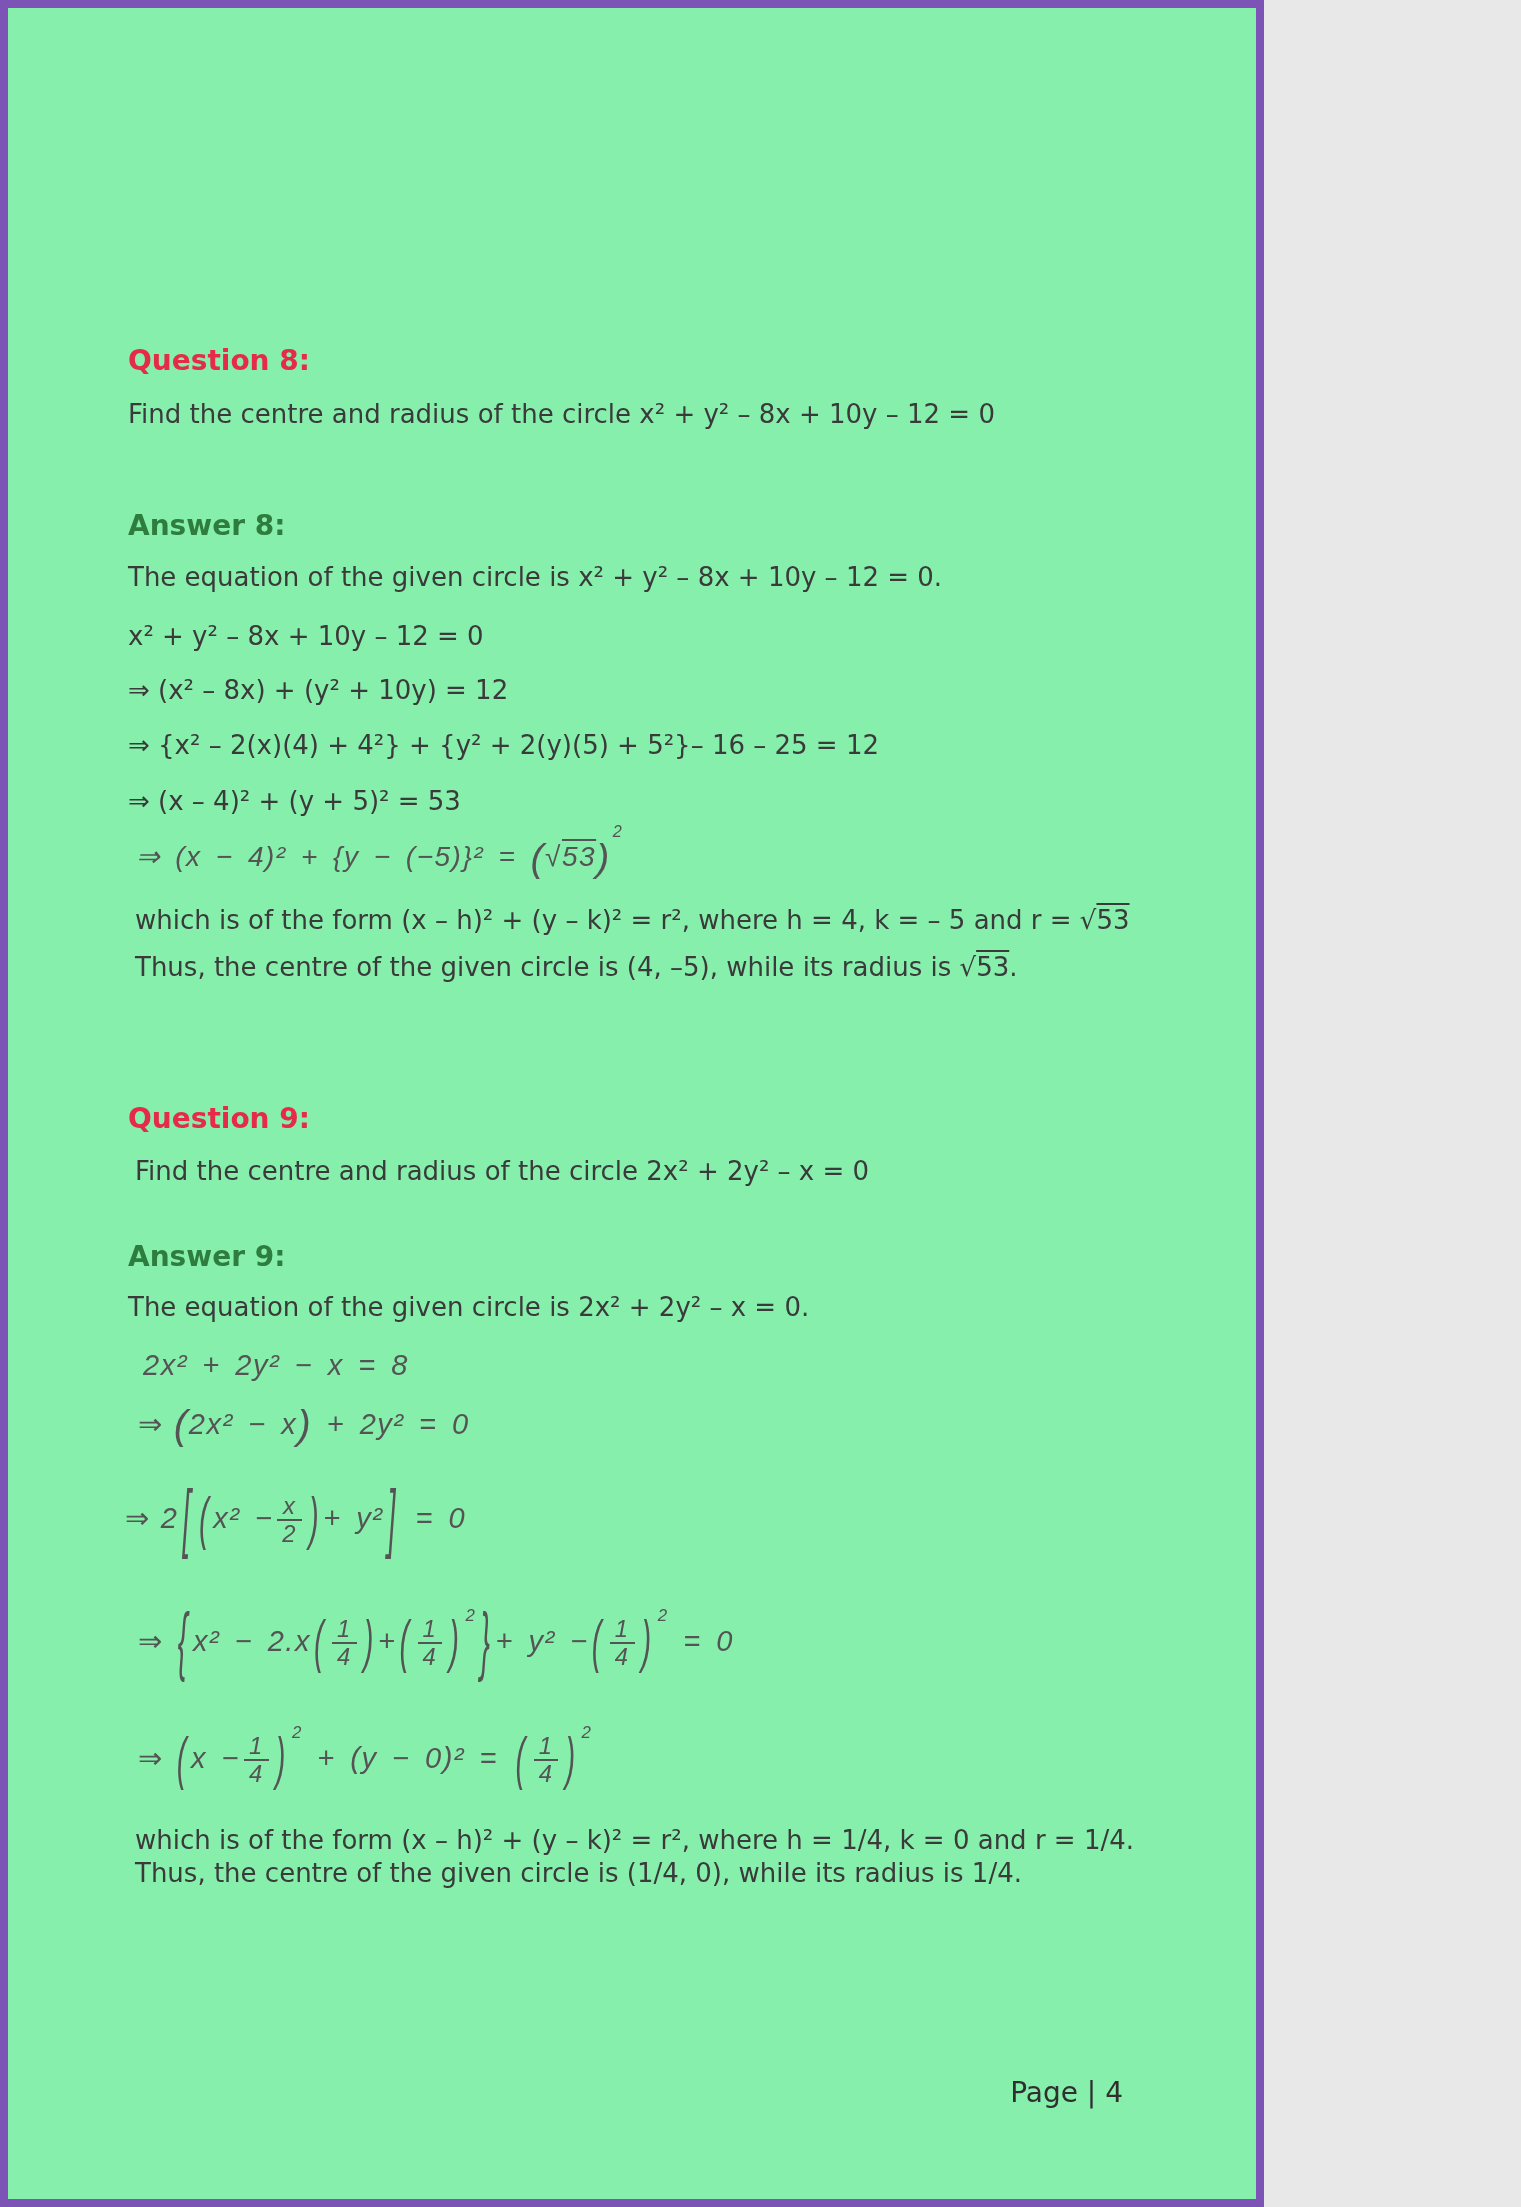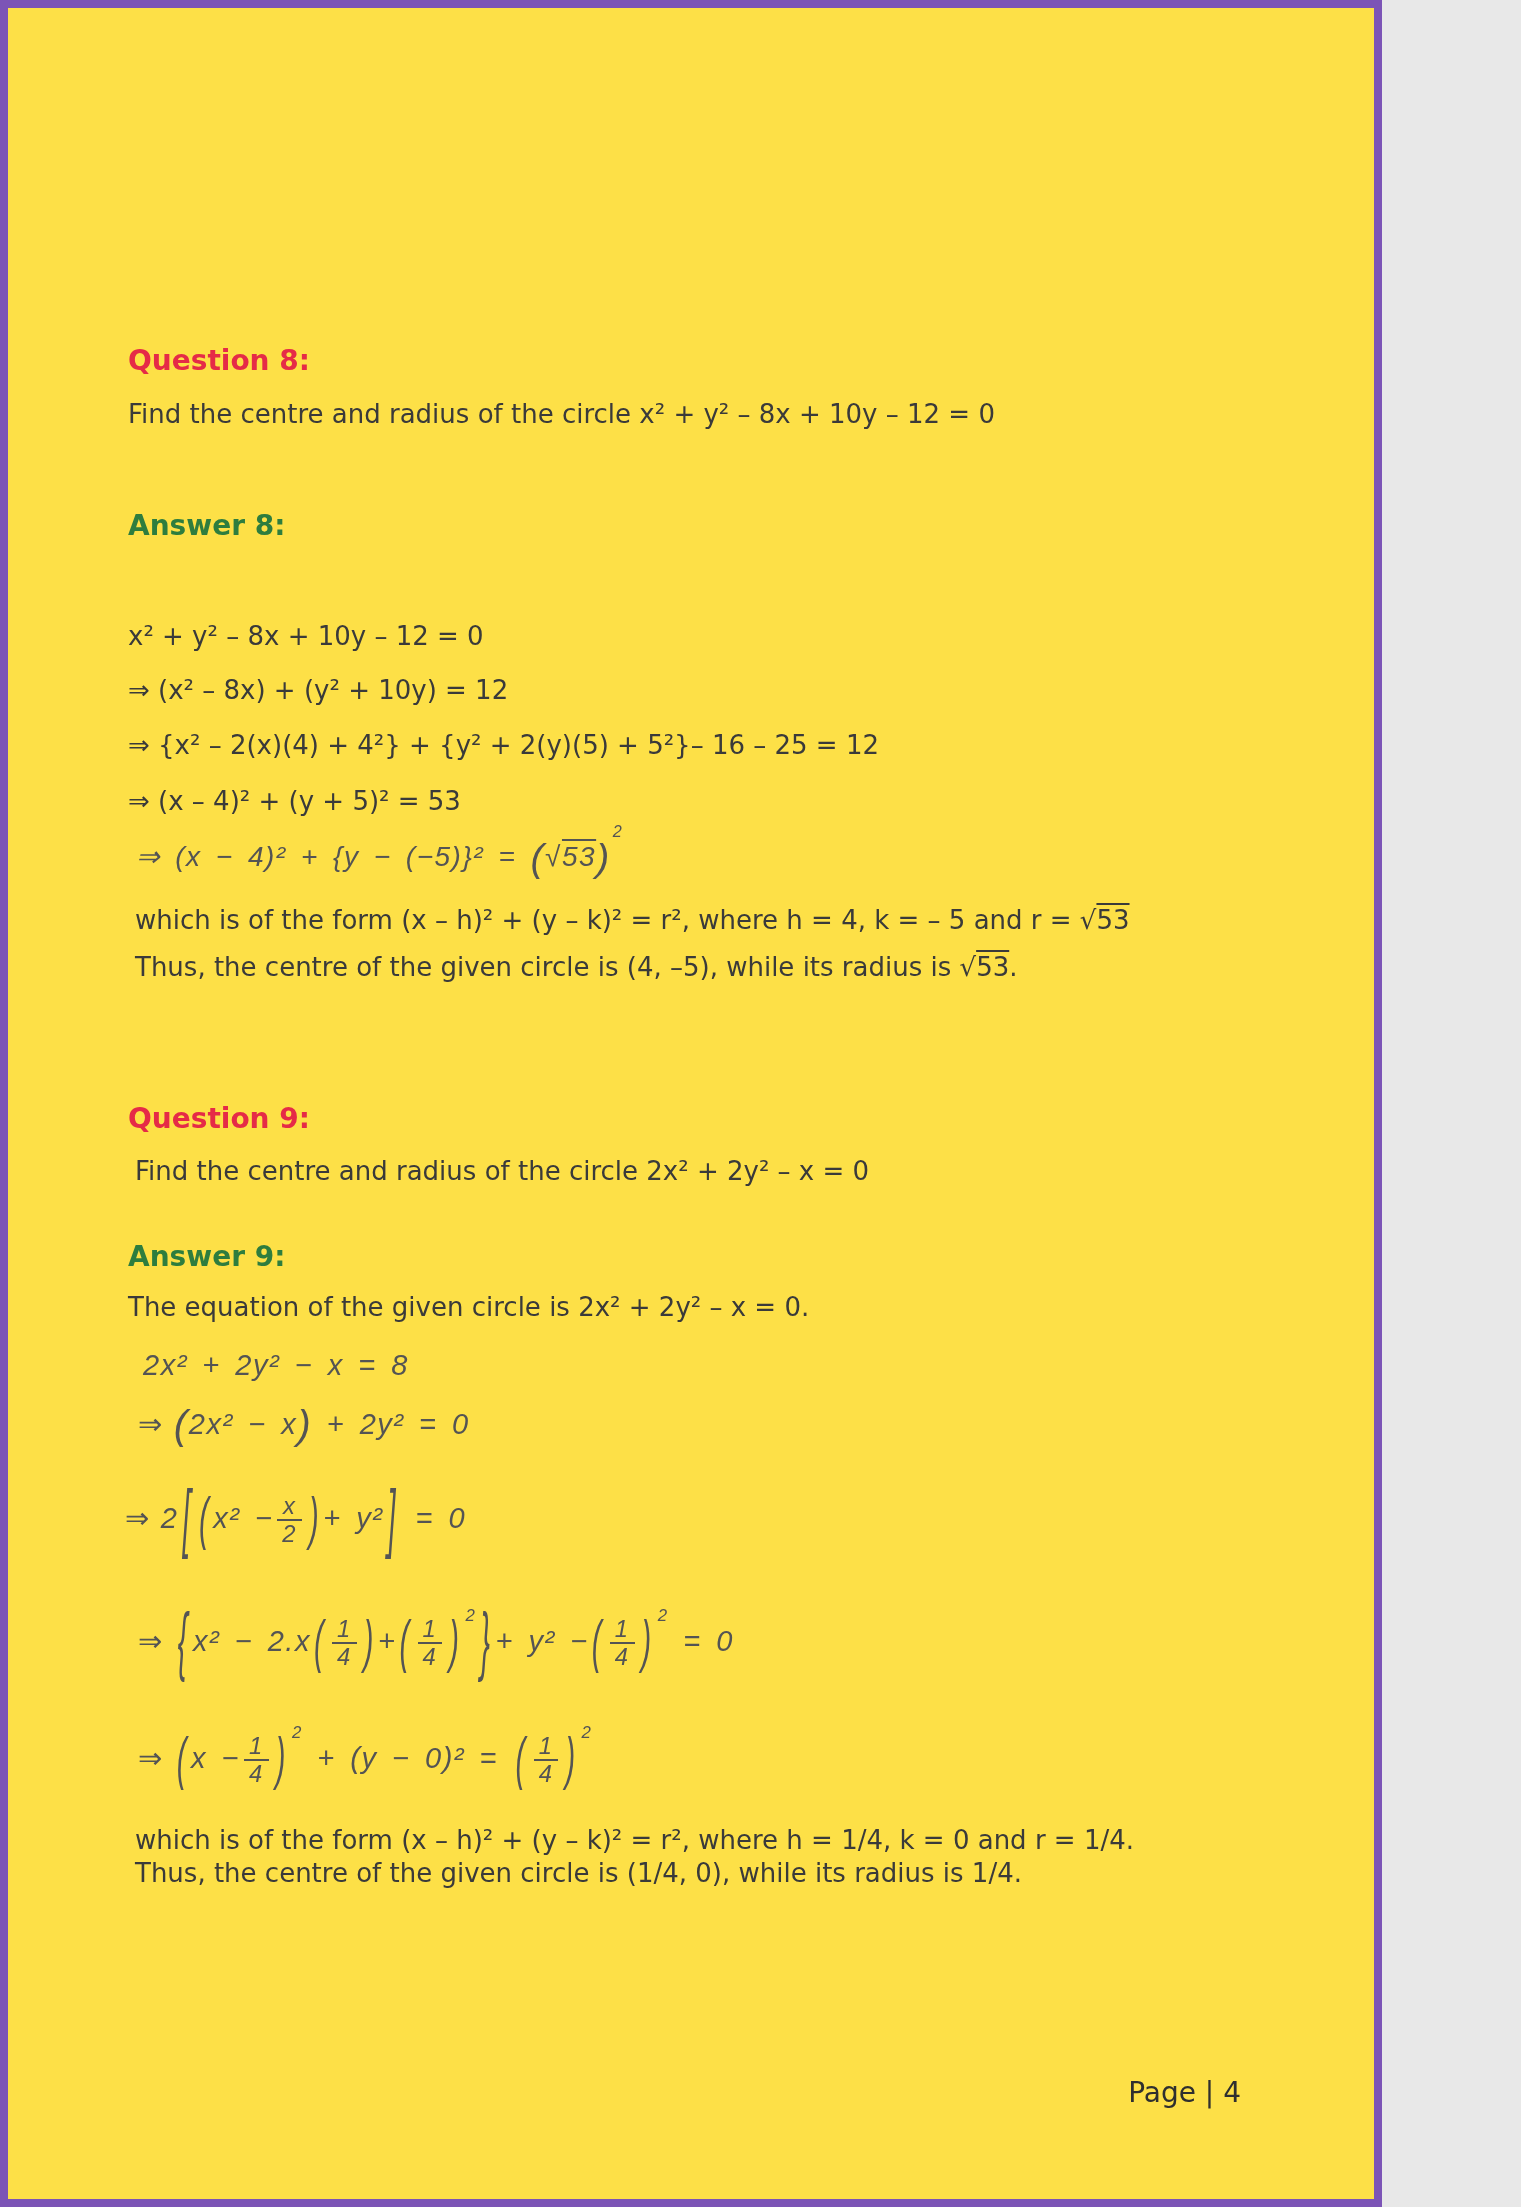--- a/index.html
+++ b/index.html
@@ -1,19 +1,19 @@
 <!DOCTYPE html>
 <html><head>
 <meta charset="utf-8">
 <style>
   html,body{margin:0;padding:0;background:#e8e8e8;}
   .page{
     position:relative;
-    width:1382px;height:2207px;
-    background:#fde047;
+    width:1264px;height:2207px;
+    background:#86efac;
     border:8px solid #7c54b6;
     box-sizing:border-box;
     font-family:"DejaVu Sans","Liberation Sans",sans-serif;
     color:#3a3a3a;
     overflow:hidden;
   }
   .line{position:absolute;left:120px;white-space:nowrap;line-height:1.2;}
   .q-heading{font-size:28px;font-weight:bold;color:#e52b47;}
   .a-heading{font-size:28px;font-weight:bold;color:#2e7d3e;}
   .body{font-size:26px;color:#3a3a3a;}
@@ -49,20 +49,24 @@
 
   <div class="line q-heading" style="top:336px">Question 8:</div>
 
   <div class="line body" style="top:391px">
     <span>Find the centre and radius of the circle</span>
     <span class="formula">x² + y² – 8x + 10y – 12 = 0</span>
   </div>
 
   <div class="line a-heading" style="top:501px">Answer 8:</div>
 
+  <div class="line body" style="top:554px">
+    <span>The equation of the given circle is</span>
+    <span class="formula">x² + y² – 8x + 10y – 12 = 0.</span>
+  </div>
 
   <div class="line body" style="top:613px">x² + y² – 8x + 10y – 12 = 0</div>
   <div class="line body" style="top:667px">⇒ (x² – 8x) + (y² + 10y) = 12</div>
   <div class="line body" style="top:722px">⇒ {x² – 2(x)(4) + 4²} + {y² + 2(y)(5) + 5²}– 16 – 25 = 12</div>
   <div class="line body" style="top:778px">⇒ (x – 4)² + (y + 5)² = 53</div>
 
   <div class="line scan" style="top:826px;left:128px;font-size:28px">
     <span>⇒ (x − 4)² + {y − (−5)}² =</span>
     <span class="d1">(</span><span class="sqrt"><span>√</span><span class="rad">53</span></span><span class="d1">)</span><sup class="pexp">2</sup>
   </div>

